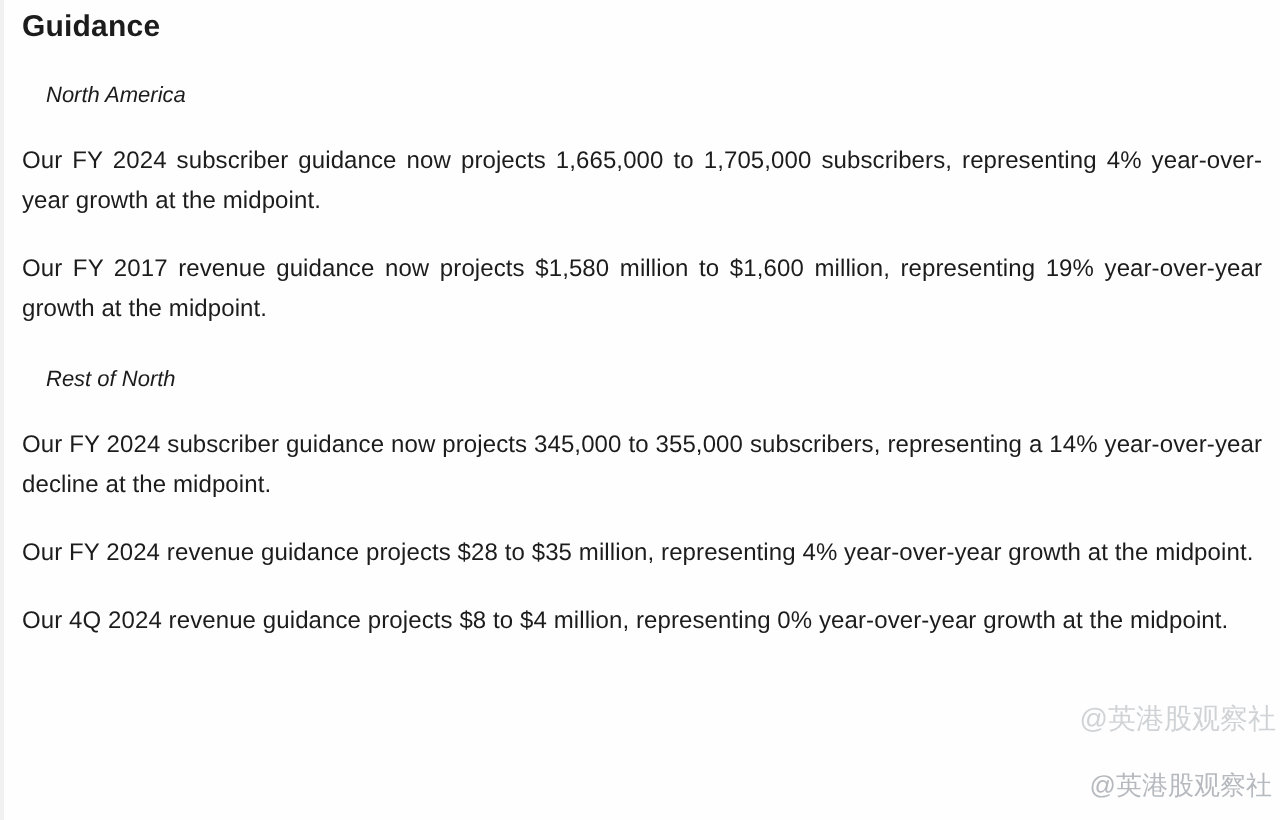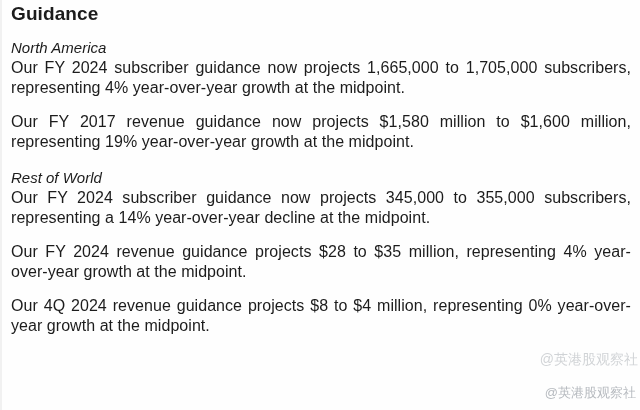--- a/index.html
+++ b/index.html
@@ -14,34 +14,34 @@
   }
   .doc {
     position: relative;
     width: 640px;
     height: 410px;
     padding: 5px 9px 0 9px;
     background: #fefefe;
     border-left: 2px solid rgba(0,0,0,0.05);
   }
   .doc-title {
-    font-size: 19px;
+    font-size: 15px;
     font-weight: bold;
     line-height: 17px;
     margin: 0 0 16px 0;
     letter-spacing: 0.1px;
   }
   .section-heading {
     font-style: italic;
-    font-size: 15px;
+    font-size: 11px;
     line-height: 20px;
-    margin: 0;
+    margin: 12px;
   }
   .guidance-paragraph {
-    font-size: 16px;
+    font-size: 12px;
     line-height: 20px;
     margin: 0 0 14px 0;
     text-align: justify;
     letter-spacing: 0.05px;
   }
   .section-rest { margin-top: 16px; }
   .watermark-overlay {
     position: absolute;
     top: 351px;
     right: 2px;
@@ -68,21 +68,21 @@
 
   <div class="doc-title">Guidance</div>
 
   <div class="section">
     <div class="section-heading">North America</div>
     <p class="guidance-paragraph">Our FY 2024 subscriber guidance now projects 1,665,000 to 1,705,000 subscribers, representing 4% year-over-year growth at the midpoint.</p>
     <p class="guidance-paragraph">Our FY 2017 revenue guidance now projects $1,580 million to $1,600 million, representing 19% year-over-year growth at the midpoint.</p>
   </div>
 
   <div class="section section-rest">
-    <div class="section-heading">Rest of World</div>
+    <div class="section-heading">Rest of North</div>
     <p class="guidance-paragraph">Our FY 2024 subscriber guidance now projects 345,000 to 355,000 subscribers, representing a 14% year-over-year decline at the midpoint.</p>
     <p class="guidance-paragraph">Our FY 2024 revenue guidance projects $28 to $35 million, representing 4% year-over-year growth at the midpoint.</p>
     <p class="guidance-paragraph">Our 4Q 2024 revenue guidance projects $8 to $4 million, representing 0% year-over-year growth at the midpoint.</p>
   </div>
 
   <div class="watermark-overlay">@英港股观察社</div>
 
   <div class="watermark-corner">@英港股观察社</div>
 
 </div>

